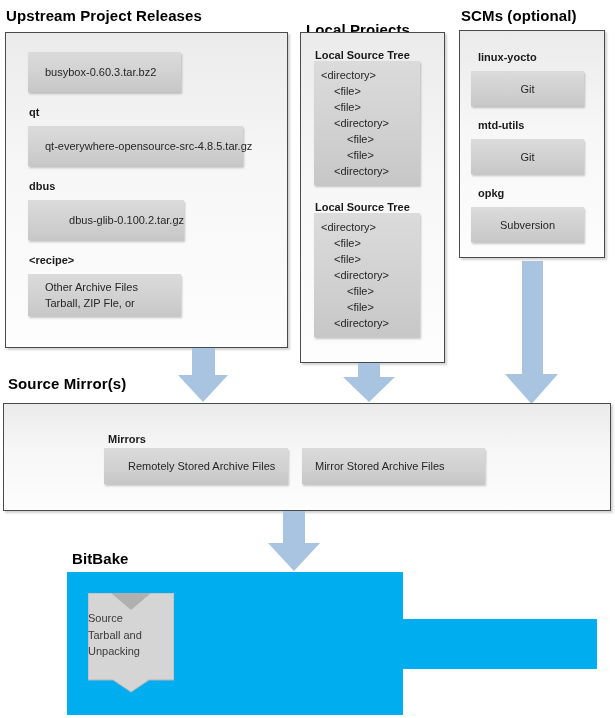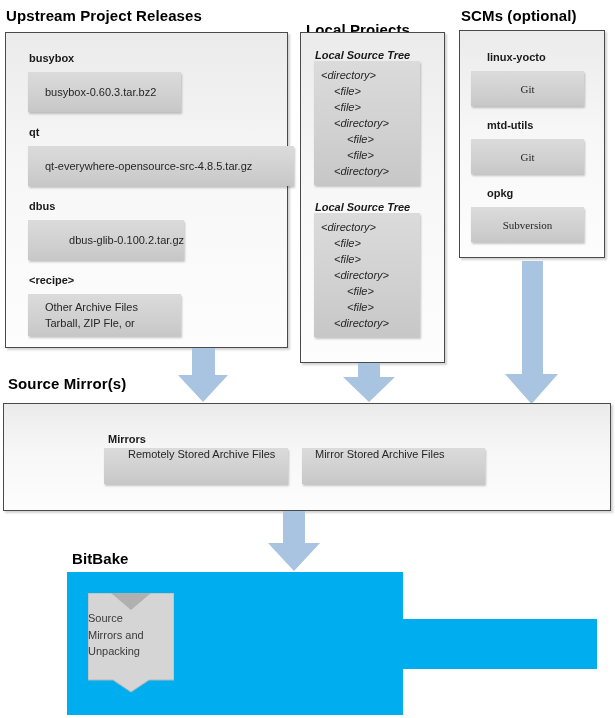--- a/index.html
+++ b/index.html
@@ -35,26 +35,26 @@
   
   .lp-inner{padding:16px 0 0 13px;}
   .tree{width:106px;padding:6px 0 6px 7px;line-height:16px;}
   .tree div{white-space:nowrap;}
   .ind0{padding-left:0;}
   .ind1{padding-left:13px;}
   .ind2{padding-left:26px;}
   .lp-label2{margin-top:16px;}
   
   .scm-inner{padding:20px 0 0 11px;}
-  .scm-label{margin:0 0 8px 16px;}
+  .scm-label{margin:0 0 8px 7px;}
   .scm-item{width:113px;height:35px;display:flex;align-items:center;
-    justify-content:center;margin-bottom:13px;font-family:Liberation Serif, serif;}
+    justify-content:center;margin-bottom:13px;}
   
   .mir-label{position:absolute;}
-  .mir-box{position:absolute;height:36px;display:flex;align-items:flex-start;}
+  .mir-box{position:absolute;height:36px;display:flex;align-items:center;}
   
   .arrow{position:absolute;}
   .arrow polygon{fill:var(--arrow_blue,#a8c4e0);}
   
   .cyan{position:absolute;background:var(--bitbake_cyan,#00aeef);}
   .banner-body{fill:#d5d5d5;stroke:#b5b5b5;stroke-width:1;}
   .banner-fold{fill:#b0b0b0;}
   .banner-text{
     position:absolute;font-size:11px;line-height:16.5px;
     color:#3a3a3a;
@@ -68,44 +68,43 @@
 <div class="title" style="left:306px;top:5px;margin-top:16px;">Local Projects</div>
 
 <div class="title" style="left:461px;top:7px;">SCMs (optional)</div>
 
 <div class="title" style="left:8px;top:375px;">Source Mirror(s)</div>
 
 <div class="title" style="left:72px;top:550px;">BitBake</div>
 
 <div class="panel" style="left:5px;top:32px;width:283px;height:316px;">
   <div class="up-inner">
-    <div class="sublabel up-label">busybox</div>
     <div class="gbox up-item" style="width:153px;">
       <div>busybox-0.60.3.tar.bz2</div>
     </div>
 
     <div class="sublabel up-label">qt</div>
-    <div class="gbox up-item" style="width:266px;">
+    <div class="gbox up-item" style="width:215px;">
       <div>qt-everywhere-opensource-src-4.8.5.tar.gz</div>
     </div>
 
     <div class="sublabel up-label">dbus</div>
     <div class="gbox up-item" style="width:156px;text-align:right;">
       <div>dbus-glib-0.100.2.tar.gz</div>
     </div>
 
     <div class="sublabel up-label">&lt;recipe&gt;</div>
     <div class="gbox up-item" style="width:153px;height:42px;">
       <div>Other Archive Files</div>
       <div>Tarball, ZIP Fle, or</div>
     </div>
   </div>
 </div>
 
-<div class="panel" style="left:300px;top:32px;width:145px;height:331px;font-style:italic;">
+<div class="panel" style="left:300px;top:32px;width:145px;height:331px;">
   <div class="lp-inner">
     <div class="sublabel" style="margin-left:1px;">Local Source Tree</div>
     <div class="gbox tree">
       <div class="ind0">&lt;directory&gt;</div>
       <div class="ind1">&lt;file&gt;</div>
       <div class="ind1">&lt;file&gt;</div>
       <div class="ind1">&lt;directory&gt;</div>
       <div class="ind2">&lt;file&gt;</div>
       <div class="ind2">&lt;file&gt;</div>
       <div class="ind1">&lt;directory&gt;</div>
@@ -172,15 +171,15 @@
 
 <div class="cyan" style="left:67px;top:572px;width:336px;height:143px;"></div>
 <div class="cyan" style="left:403px;top:619px;width:194px;height:50px;"></div>
 
 <svg class="abs" style="left:88px;top:593px;" width="86" height="102" viewBox="0 0 86 102">
   <polygon class="banner-body" points="0,0 86,0 86,87 61,87 43,99 25,87 0,87"></polygon>
   <polygon class="banner-fold" points="23,0 43,17 63,0"></polygon>
 </svg>
 <div class="banner-text" style="left:88px;top:610px;width:86px;">
   <div>Source</div>
-  <div>Mirrors and</div>
+  <div>Tarball and</div>
   <div>Unpacking</div>
 </div>
 
 </body></html>

